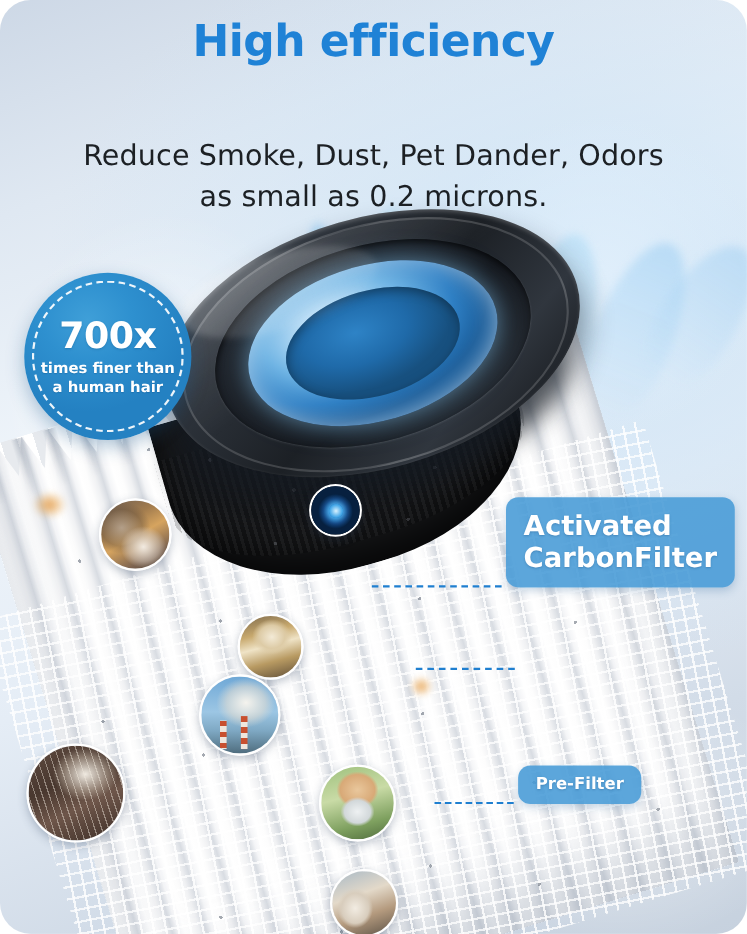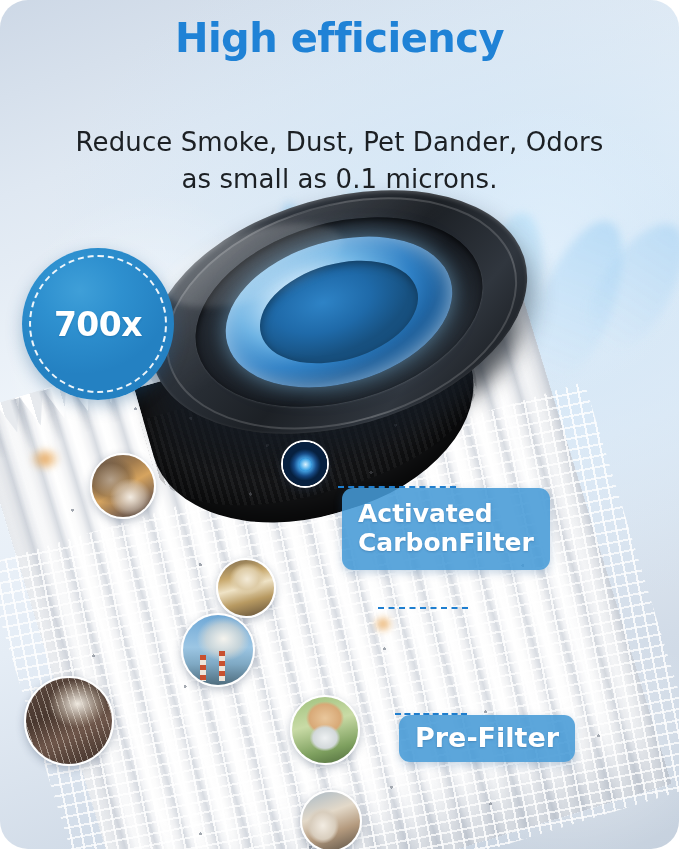--- a/index.html
+++ b/index.html
@@ -239,41 +239,41 @@
       radial-gradient(30% 26% at 50% 62%, #eef1f2 0%, #d2d8da 60%, rgba(0,0,0,0) 78%),
       radial-gradient(34% 30% at 50% 32%, #e9c79c 0%, #d8a977 70%, rgba(0,0,0,0) 85%),
       linear-gradient(165deg,#9ec07c 0%,#c9dba6 40%,#7ea05f 75%,#4f6b3c 100%);}
 
   .b-dog    {left:300px;top:790px;width:58px;height:58px;}
   .b-dog i{background:
       radial-gradient(34% 38% at 36% 58%, #f2ece2 0%, #d8cdbd 62%, rgba(0,0,0,0) 82%),
       linear-gradient(160deg,#a8b9c6 0%,#e3d9c9 38%,#b49a7e 66%,#5c5246 100%);}
 
   
-  .callout{position:absolute;display:flex;align-items:flex-start;flex-direction:column;}
+  .callout{position:absolute;display:flex;align-items:flex-end;}
   .lead{height:0;border-top:2px dashed #1f7fd0;flex:0 0 auto;}
   .chip{
     background:rgba(70,154,214,.88);
     color:#fff;font-weight:bold;border-radius:11px;
     box-shadow:0 3px 8px rgba(40,95,150,.25);
     text-shadow:0 1px 2px rgba(20,70,120,.3);
     white-space:pre-line;
   }
 
   .co-carbon{left:338px;top:452px;}
   .co-carbon .lead{width:118px;margin-top:34px;}
   .co-carbon .chip{font-size:25px;line-height:1.16;padding:11px 16px 13px;margin-left:4px;}
 
   .co-hepa{left:378px;top:590px;}
   .co-hepa .lead{width:90px;margin-top:17px;}
   .co-hepa .chip{font-size:23px;line-height:1;padding:9px 15px 11px;margin-left:4px;}
 
   .co-pre{left:395px;top:696px;}
   .co-pre .lead{width:72px;margin-top:17px;}
-  .co-pre .chip{font-size:27px;line-height:1;padding:9px 16px 11px;margin-left:4px;}
+  .co-pre .chip{font-size:15px;line-height:1;padding:9px 16px 11px;margin-left:4px;}
 </style>
 </head>
 <body>
 
 <div id="stage">
 
   <div class="wash wash-a"></div>
   <div class="wash wash-b"></div>
   <div class="wash wash-c"></div>
 
@@ -344,25 +344,29 @@
   <div class="bubble b-dog">
       <i></i>
     </div>
 
   <div class="headline" style="color: rgb(31, 130, 214);">
     <span class="l1">High efficiency</span>
   </div>
 
   <div class="subtitle" style="color: rgb(28, 32, 36);">
     <span>Reduce Smoke, Dust, Pet Dander, Odors</span>
-    <span>as small as 0.1 microns.</span>
+    <span>as small as 0.2 microns.</span>
   </div>
 
   <div class="badge">
     <div class="big">700x</div>
+    <div class="small">
+      <span>times finer than</span>
+      <span>a human hair</span>
+    </div>
   </div>
 
   <div class="callout co-carbon">
     <div class="lead"></div>
     <div class="chip">Activated
 CarbonFilter</div>
   </div>
 
   <div class="callout co-hepa">
     <div class="lead"></div>

